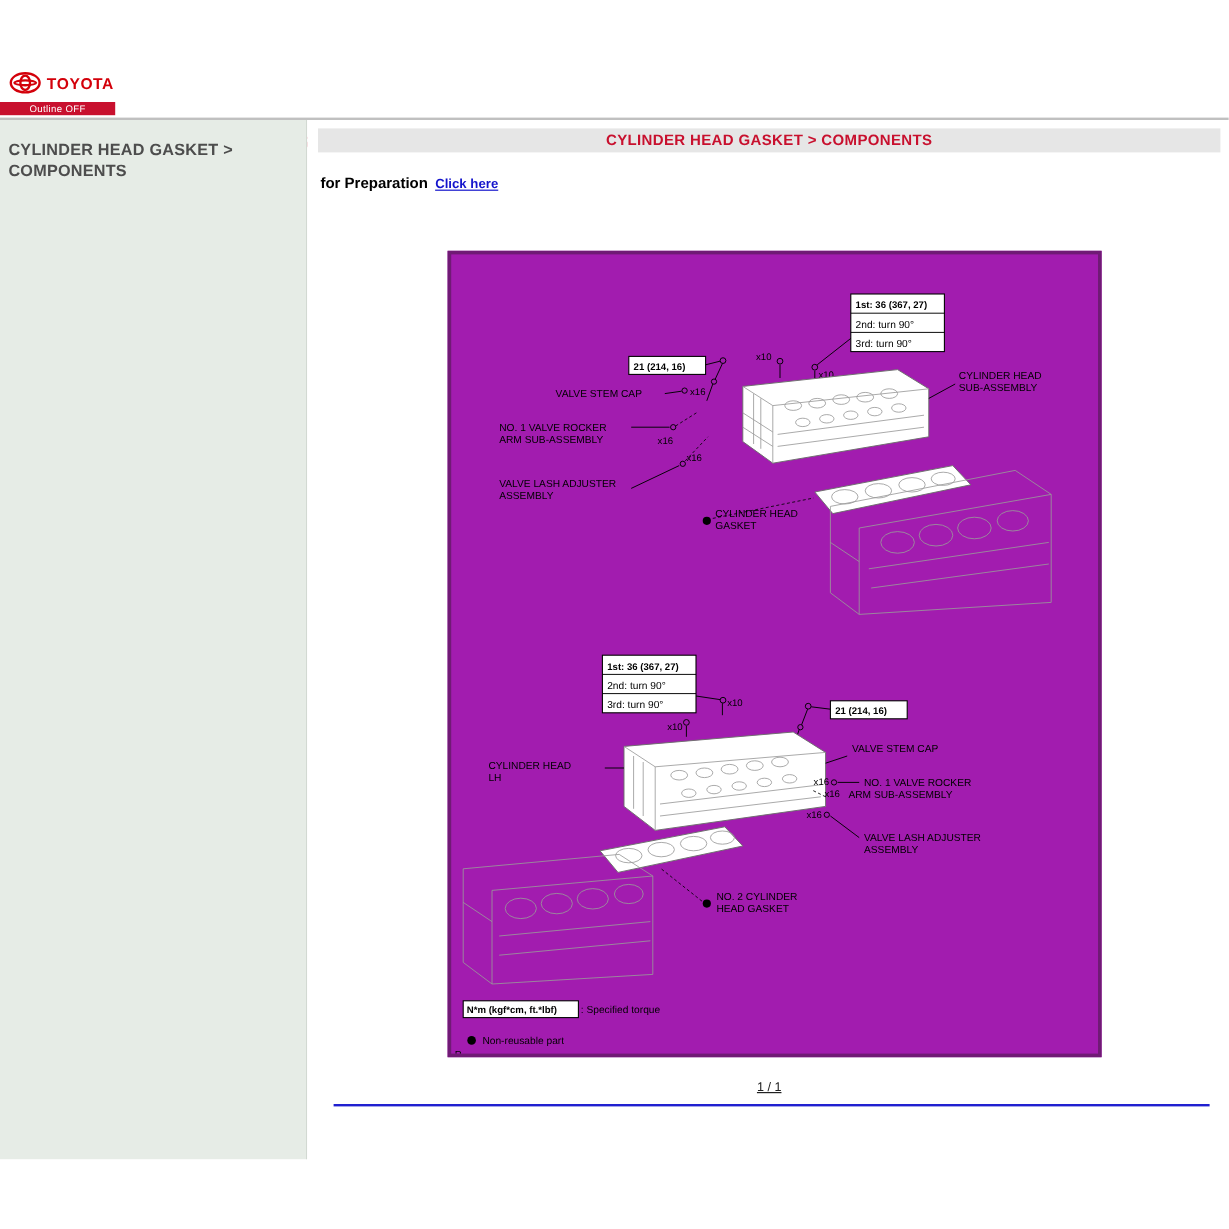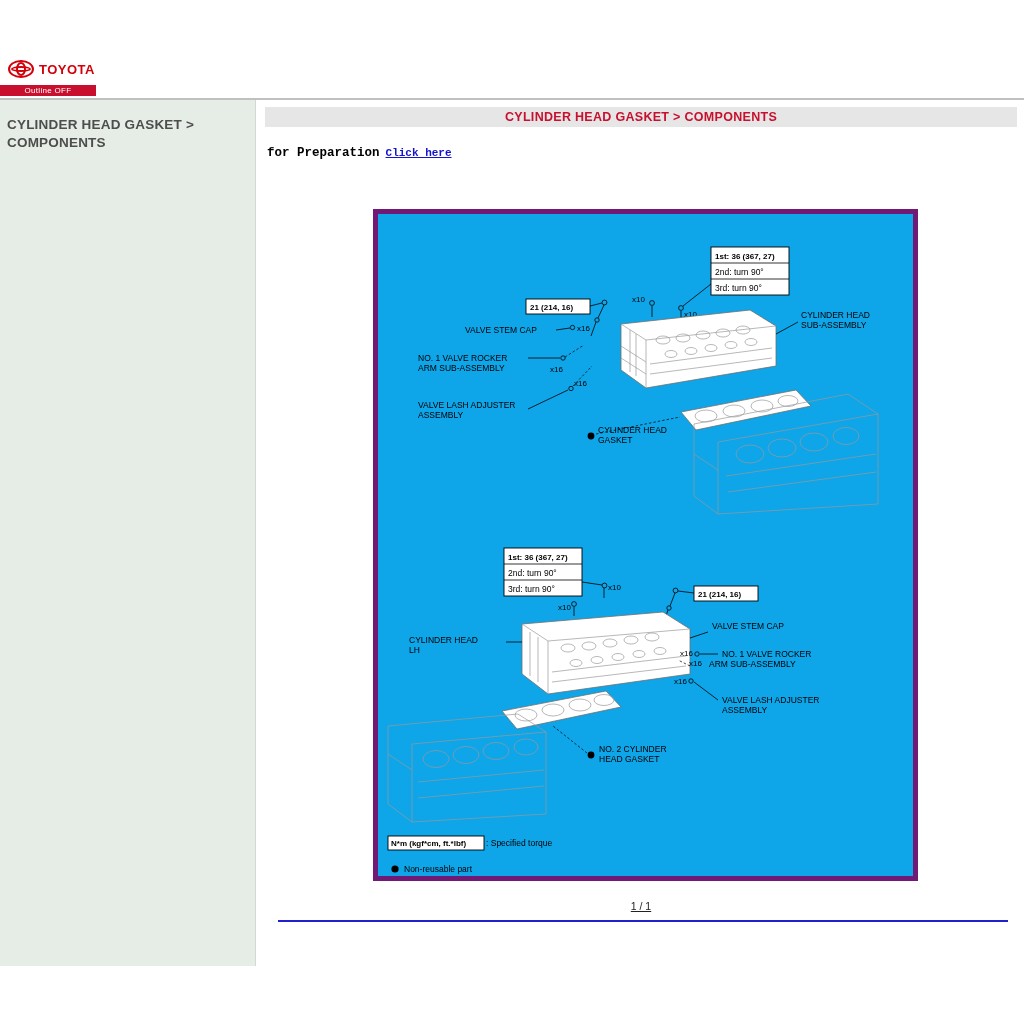--- a/index.html
+++ b/index.html
@@ -95,31 +95,31 @@
     background: #ffffff;
   }
   .page-header {
     position: absolute; left: 9px; top: 7px; width: 752px; height: 20px;
     background: #e6e6e6;
     color: #c8102e; font-size: 12.5px; font-weight: bold;
     text-align: center; line-height: 20px; letter-spacing: 0.3px;
   }
   .prep-line {
     position: absolute; left: 11px; top: 46px;
-    font-size: 12.5px; font-weight: bold; color: #000; font-family: Liberation Mono, monospace;
+    font-size: 12.5px; font-weight: bold; color: #000;
   }
   .prep-link {
     color: #1414cc; font-weight: bold; font-size: 11px;
     text-decoration: underline; margin-left: 6px;
   }
 
   .figure {
     position: absolute; left: 117px; top: 109px; width: 545px; height: 672px;
-    border: 5px solid #701a75;
-    background: #0ea5e9;
+    border: 3px solid #701a75;
+    background: #a21caf;
     overflow: hidden;
   }
   .figure svg { display: block; }
 
   .pager {
     position: absolute; left: 9px; top: 800px; width: 752px;
     text-align: center; font-size: 10.5px; color: #222; text-decoration: underline;
   }
   .bottom-rule {
     position: absolute; left: 22px; top: 820px; width: 730px; height: 2px;

